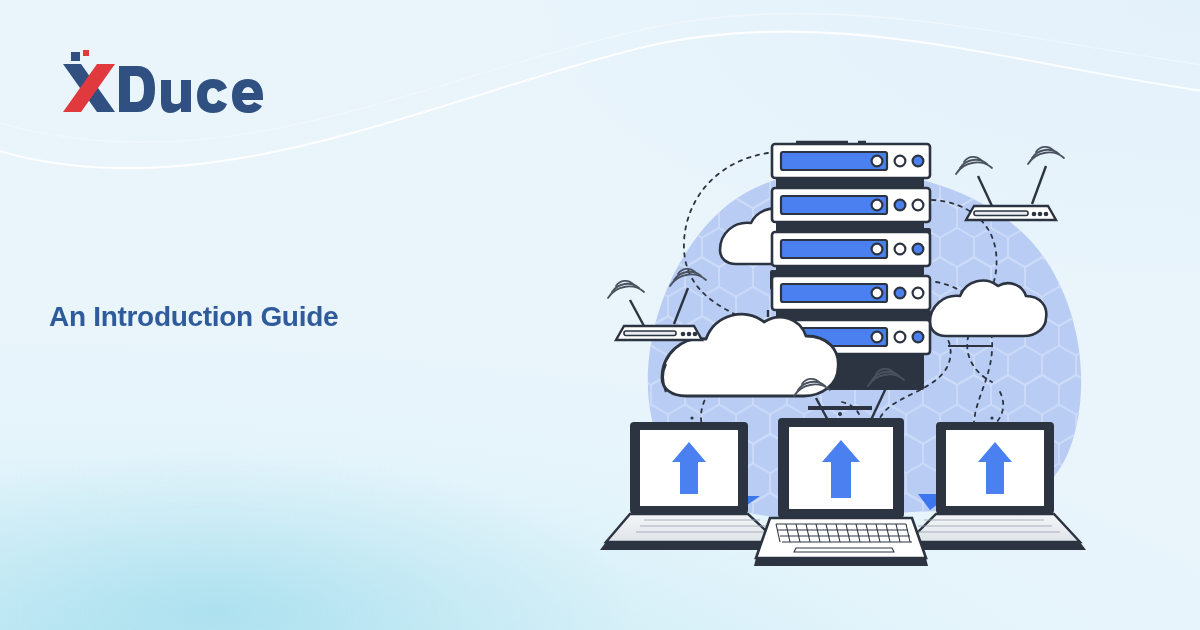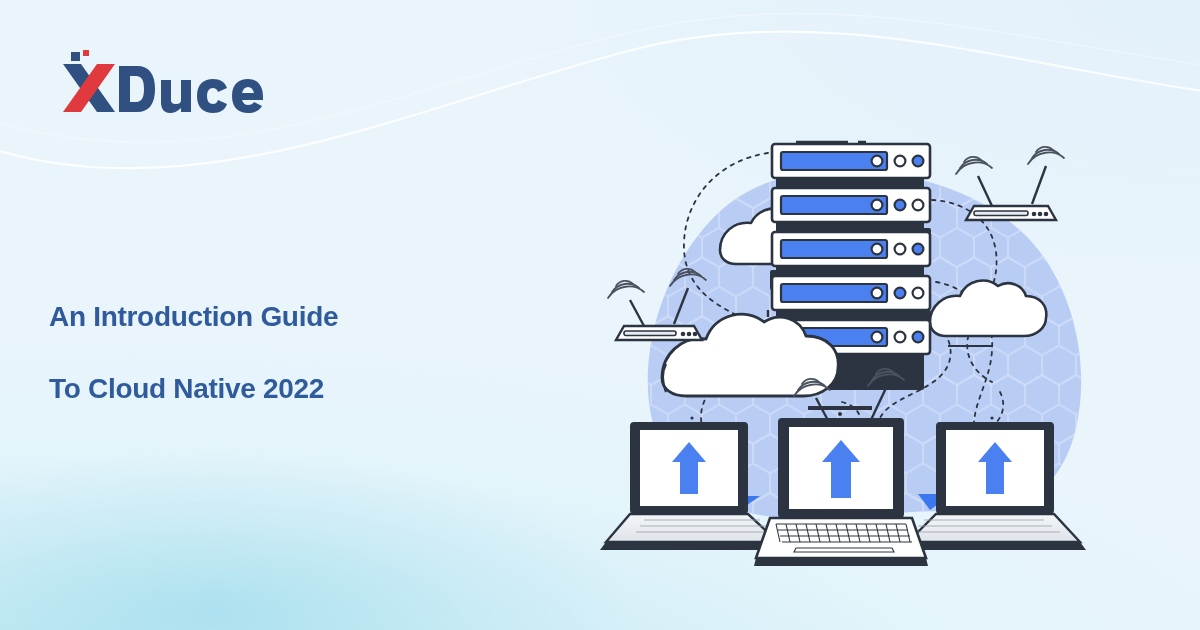--- a/index.html
+++ b/index.html
@@ -80,21 +80,20 @@
 
       <path d="M175,46 C175,34 182,29 191,29 C200,29 206,35 206,47 L206,50
                L185,50 C186,53 188,55 191,55 C194,55 196,54 197,52 L205,56
                C202,61 197,63 191,63 C182,63 175,58 175,46 Z
                M185,43 L197,43 C196,39 194,37 191,37 C188,37 186,39 185,43 Z"></path>
     </g>
   </svg>
 
   <h1 id="headline">
     <span class="hl-line">An Introduction Guide</span>
-    <span class="hl-line">To Cloud Native 2022</span>
   </h1>
 
   <svg id="illustration" viewBox="0 0 510 470">
     <defs>
       <pattern id="hexPattern" width="34" height="58.9" patternUnits="userSpaceOnUse">
         <g fill="none" stroke="#cfddf9" stroke-width="1.6">
           <path d="M17,0 L34,9.8 L34,29.5 L17,39.3 L0,29.5 L0,9.8 Z"></path>
           <path d="M0,29.5 L17,39.3 L17,58.9"></path>
           <path d="M34,29.5 L17,39.3"></path>
         </g>

